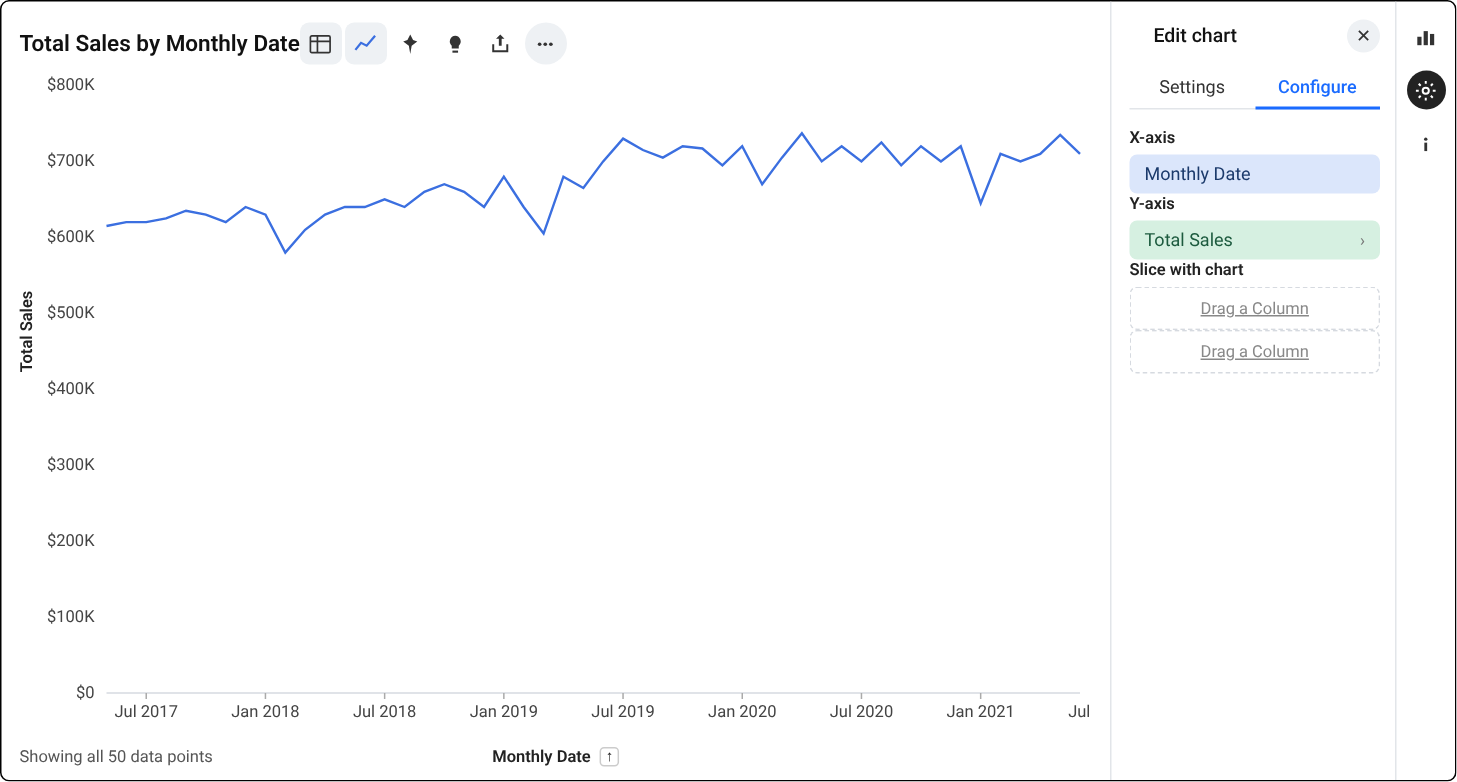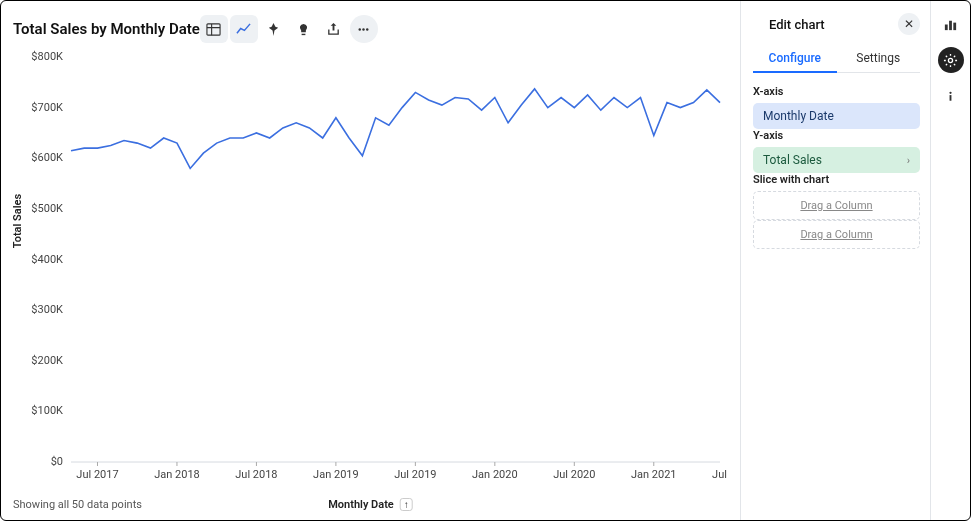--- a/index.html
+++ b/index.html
@@ -169,22 +169,22 @@
       </span>
     </div>
   </div>
 
   <div class="side">
     <div class="side-head">
       <div class="side-title">Edit chart</div>
       <div class="close-x">✕</div>
     </div>
     <div class="tabs">
+      <div class="tab">Settings</div>
       <div class="tab active">Configure</div>
-      <div class="tab">Settings</div>
     </div>
     <div class="field-group">
       <div class="field-label">X-axis</div>
       <div class="pill xaxis">
           <span>Monthly Date</span>
         </div>
     </div>
     <div class="field-group">
       <div class="field-label">Y-axis</div>
       <div class="pill yaxis">

